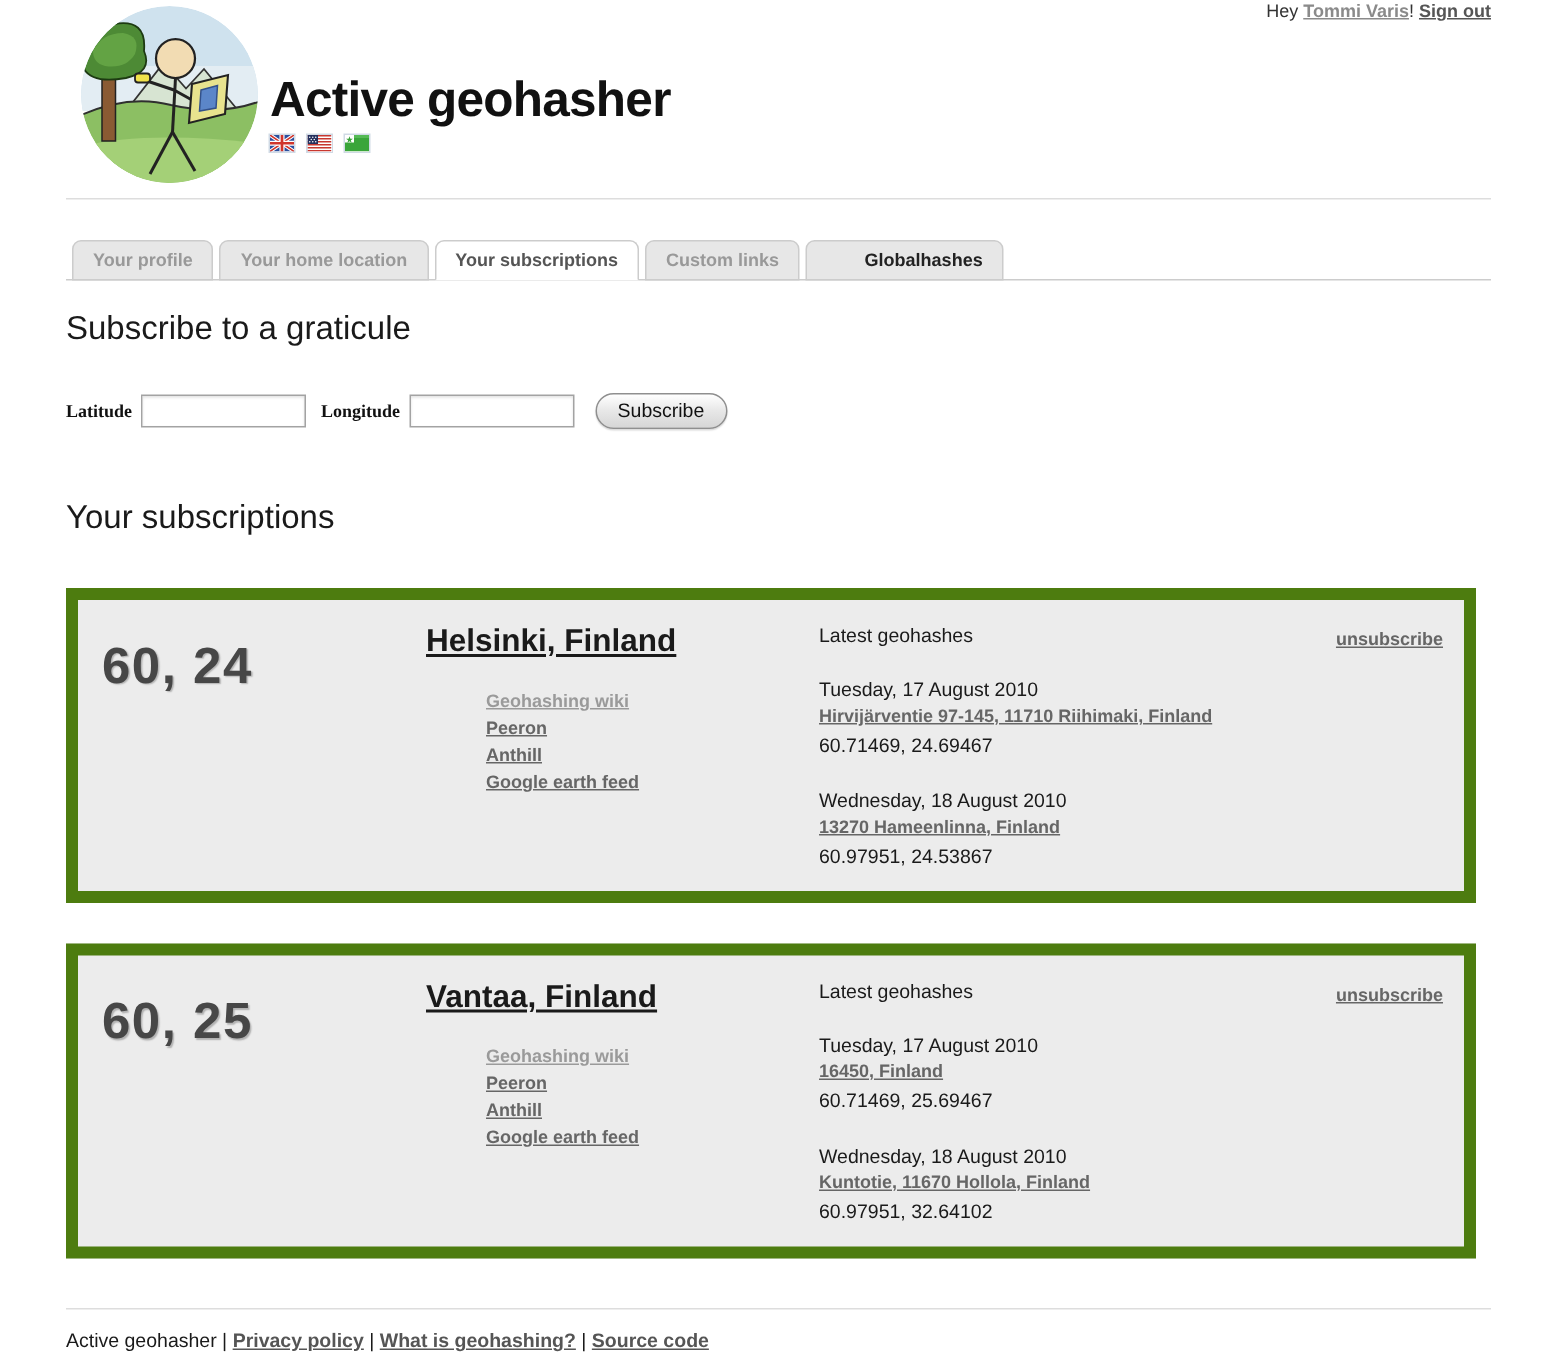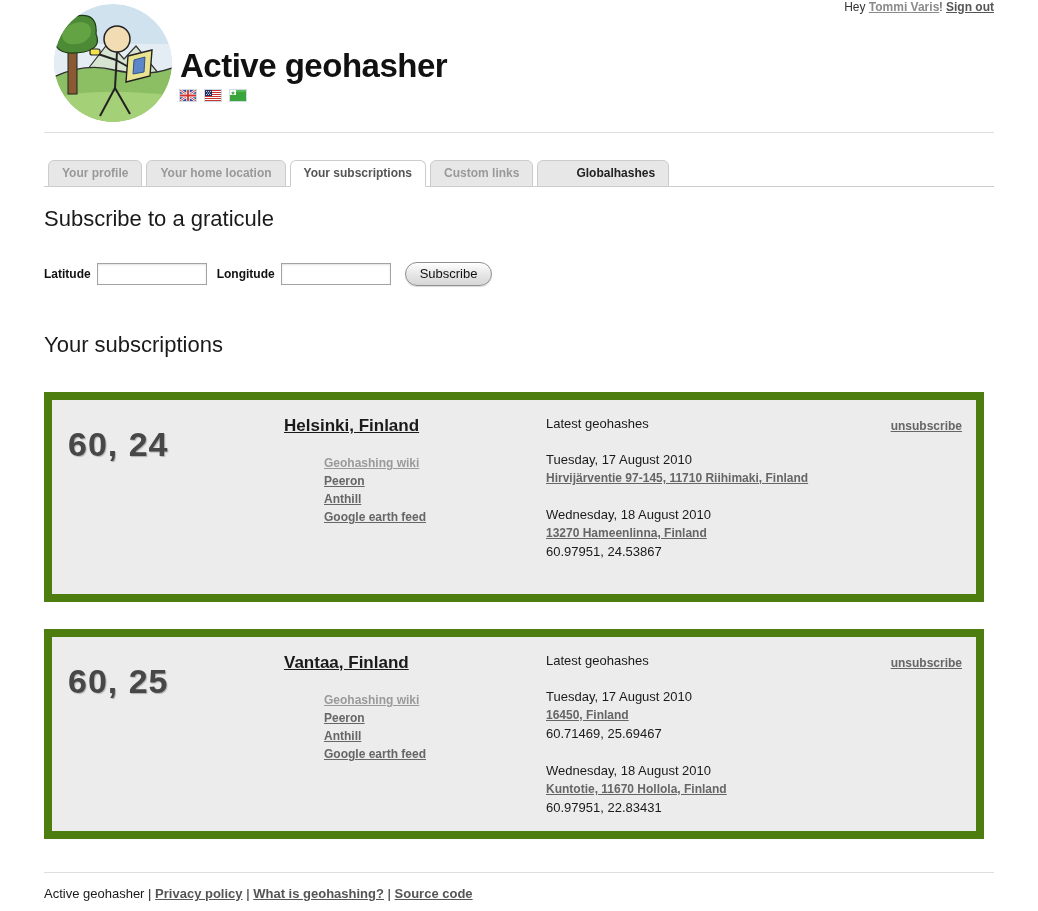--- a/index.html
+++ b/index.html
@@ -44,21 +44,21 @@
     margin-bottom:-1px; border-bottom:1px solid #ccc; cursor:pointer; line-height:13px;
   }
   .tab.active { background:#fff; color:#555; border-bottom:1px solid #fff; }
   .tab.dark { color:#222;padding-left:38px; }
 
   
   .section-heading { font-size:22px; font-weight:normal; color:#1a1a1a; margin:19px 0 0 0; line-height:26px; }
 
   
   .subscribe-form { display:flex; align-items:center; margin-top:28px; height:28px; }
-  .form-label { font-size:12px; font-weight:bold; color:#111; margin-right:6px; }
+  .form-label { font-size:12px; font-weight:bold; color:#111; margin-right:6px;font-family:Liberation Serif, serif; }
   .form-input {
     width:110px; height:22px; border:1px solid #a3a3a3; background:#fff;
     margin-right:10px; font-size:13px; padding:2px 4px;
     box-shadow:inset 0 1px 2px rgba(0,0,0,0.12);
   }
   .aqua-button {
     font-family:"Liberation Sans", sans-serif;
     font-size:13px; color:#111; padding:3px 14px 4px; border-radius:20px;
     border:1px solid #8f8f8f; background:linear-gradient(#ffffff, #e9e9e9 45%, #d6d6d6);
     box-shadow:0 1px 1px rgba(0,0,0,0.15); cursor:pointer; margin-left:4px;
@@ -72,21 +72,21 @@
     border:8px solid #4d7c0f; min-height:210px; padding:13px 14px;
     display:grid; grid-template-columns:218px 262px 1fr;
   }
   .card + .card { margin-top:27px; }
   .graticule-number {
     font-size:34px; font-weight:bold; color:#474747; padding:12px 0 0 2px;
     text-shadow:1px 1px 1px rgba(0,0,0,0.25); letter-spacing:1px;
   }
   .card-col2 { padding-top:3px; }
   .graticule-name {
-    font-size:17px; font-weight:bold; color:#1a1a1a; text-decoration:underline;
+    font-size:21px; font-weight:bold; color:#1a1a1a; text-decoration:underline;
     cursor:pointer; display:inline-block;
   }
   .graticule-links { margin-top:21px; display:flex; flex-direction:column; gap:5px; }
   .glink { font-size:12px; font-weight:bold; color:#666; text-decoration:underline;
            cursor:pointer; line-height:13px; display:inline-block; width:max-content;margin-left:40px; }
   .glink.visited { color:#9a9a9a; }
 
   .card-col3 { display:flex; justify-content:space-between; padding-top:3px; }
   .latest-heading { font-size:13px; font-weight:normal; color:#1a1a1a; margin:0; }
   .geohash-entry { margin-top:20px; }
@@ -222,20 +222,21 @@
         <a class="glink">Anthill</a>
         <a class="glink">Google earth feed</a>
       </div>
     </div>
     <div class="card-col3">
       <div>
         <h3 class="latest-heading">Latest geohashes</h3>
         <div class="geohash-entry">
           <div class="gh-date">Tuesday, 17 August 2010</div>
           <a class="gh-location">Hirvijärventie 97-145, 11710 Riihimaki, Finland</a>
+          <div class="gh-coords">60.71469, 24.69467</div>
         </div>
         <div class="geohash-entry">
           <div class="gh-date">Wednesday, 18 August 2010</div>
           <a class="gh-location">13270 Hameenlinna, Finland</a>
           <div class="gh-coords">60.97951, 24.53867</div>
         </div>
       </div>
       <a class="unsubscribe">unsubscribe</a>
     </div>
   </div>
@@ -255,21 +256,21 @@
       <div>
         <h3 class="latest-heading">Latest geohashes</h3>
         <div class="geohash-entry">
           <div class="gh-date">Tuesday, 17 August 2010</div>
           <a class="gh-location">16450, Finland</a>
           <div class="gh-coords">60.71469, 25.69467</div>
         </div>
         <div class="geohash-entry">
           <div class="gh-date">Wednesday, 18 August 2010</div>
           <a class="gh-location">Kuntotie, 11670 Hollola, Finland</a>
-          <div class="gh-coords">60.97951, 22.83431</div>
+          <div class="gh-coords">60.97951, 32.64102</div>
         </div>
       </div>
       <a class="unsubscribe">unsubscribe</a>
     </div>
   </div>
 
   <div class="footer">
     <span>Active geohasher</span>
     <span class="sep">|</span>
     <a>Privacy policy</a>

